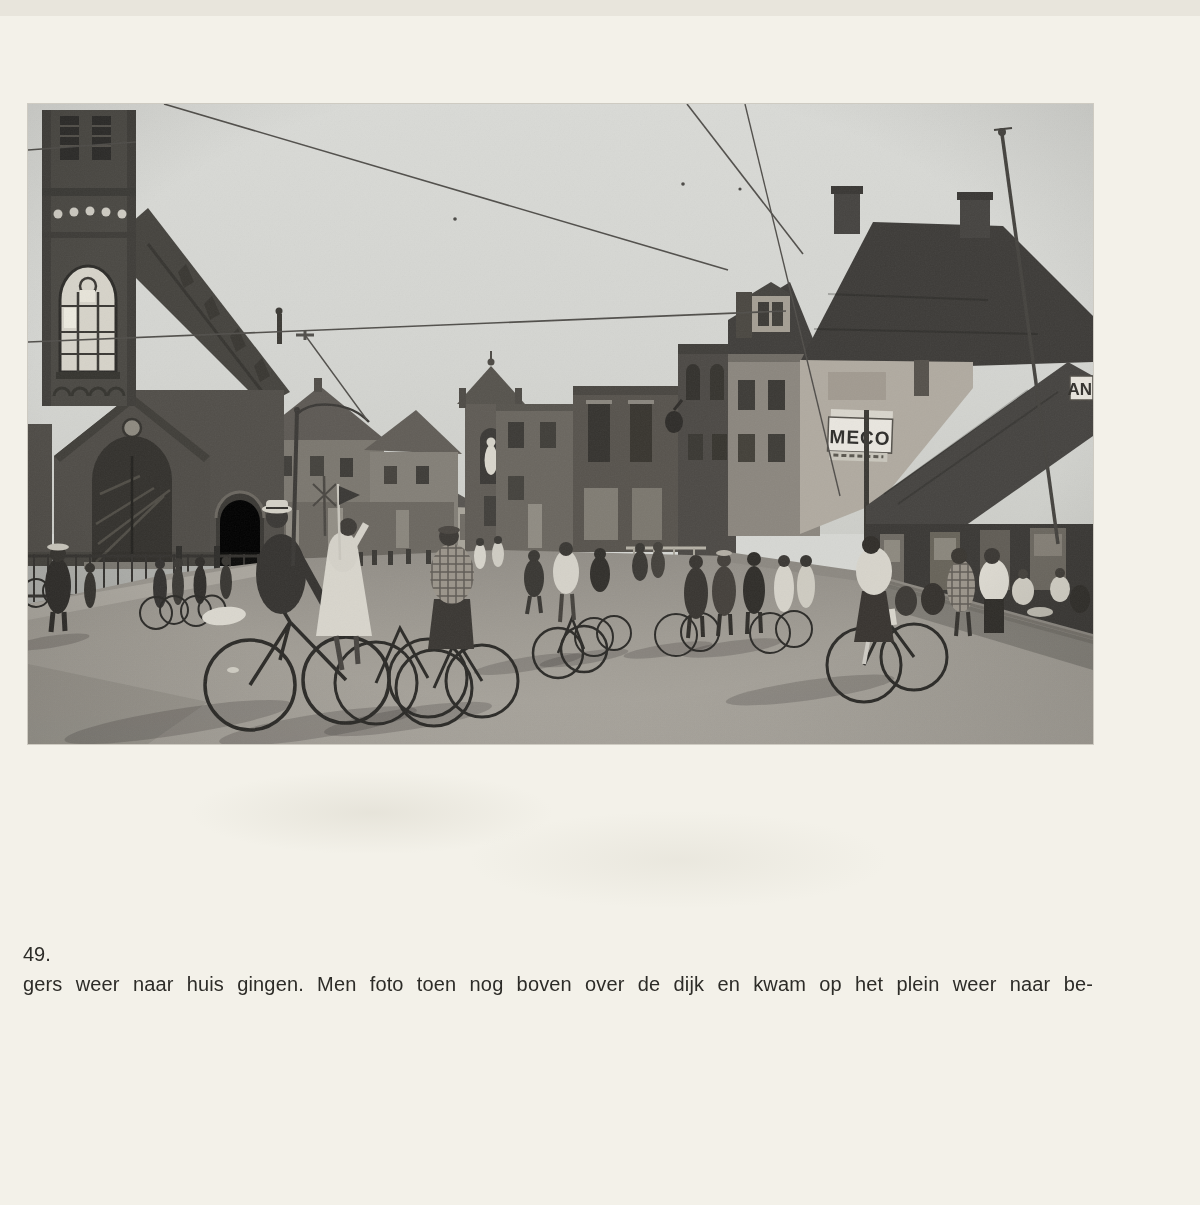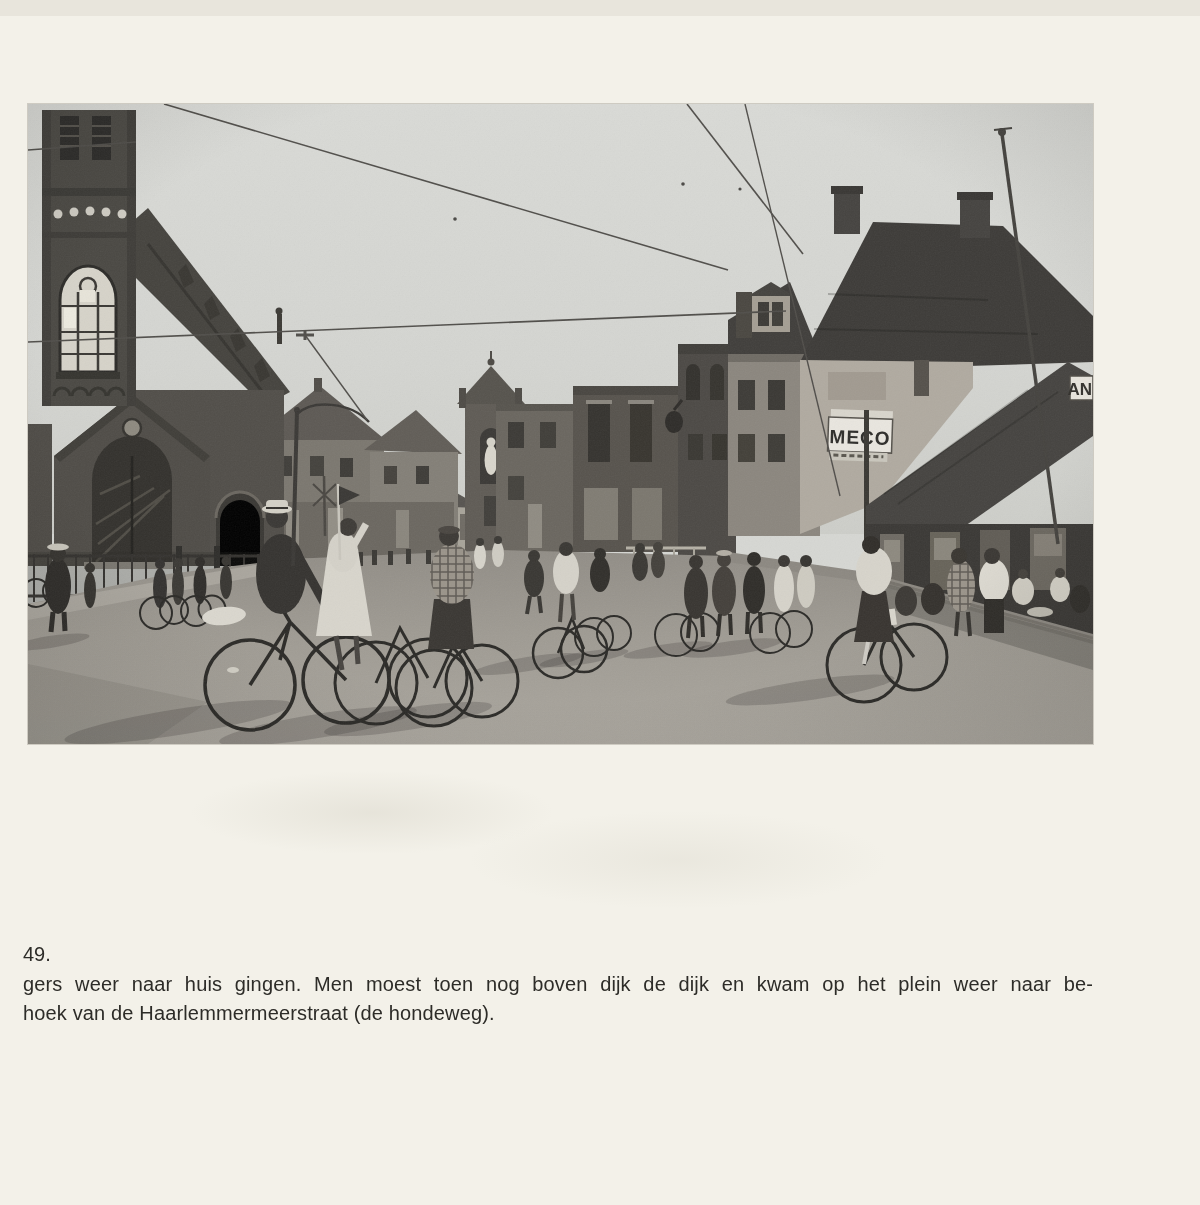--- a/index.html
+++ b/index.html
@@ -432,17 +432,16 @@
 
     <rect width="1065" height="640" filter="url(#grain)" opacity=".07"></rect>
     <rect width="1065" height="640" fill="url(#vig)"></rect>
   </svg>
   </div>
 
   <div class="ghosting"></div>
 
   <div class="caption">
     <div class="fig-num">49.</div>
-    <div class="cap-line">gers weer naar huis gingen. Men moest toen nog boven dijk de dijk en kwam op het plein weer naar be-</div>
-    <div class="cap-line last">hoek van de Haarlemmermeerstraat (de hondeweg).</div>
+    <div class="cap-line">gers weer naar huis gingen. Men foto toen nog boven over de dijk en kwam op het plein weer naar be-</div>
   </div>
 
 </div>
 
 </body></html>

